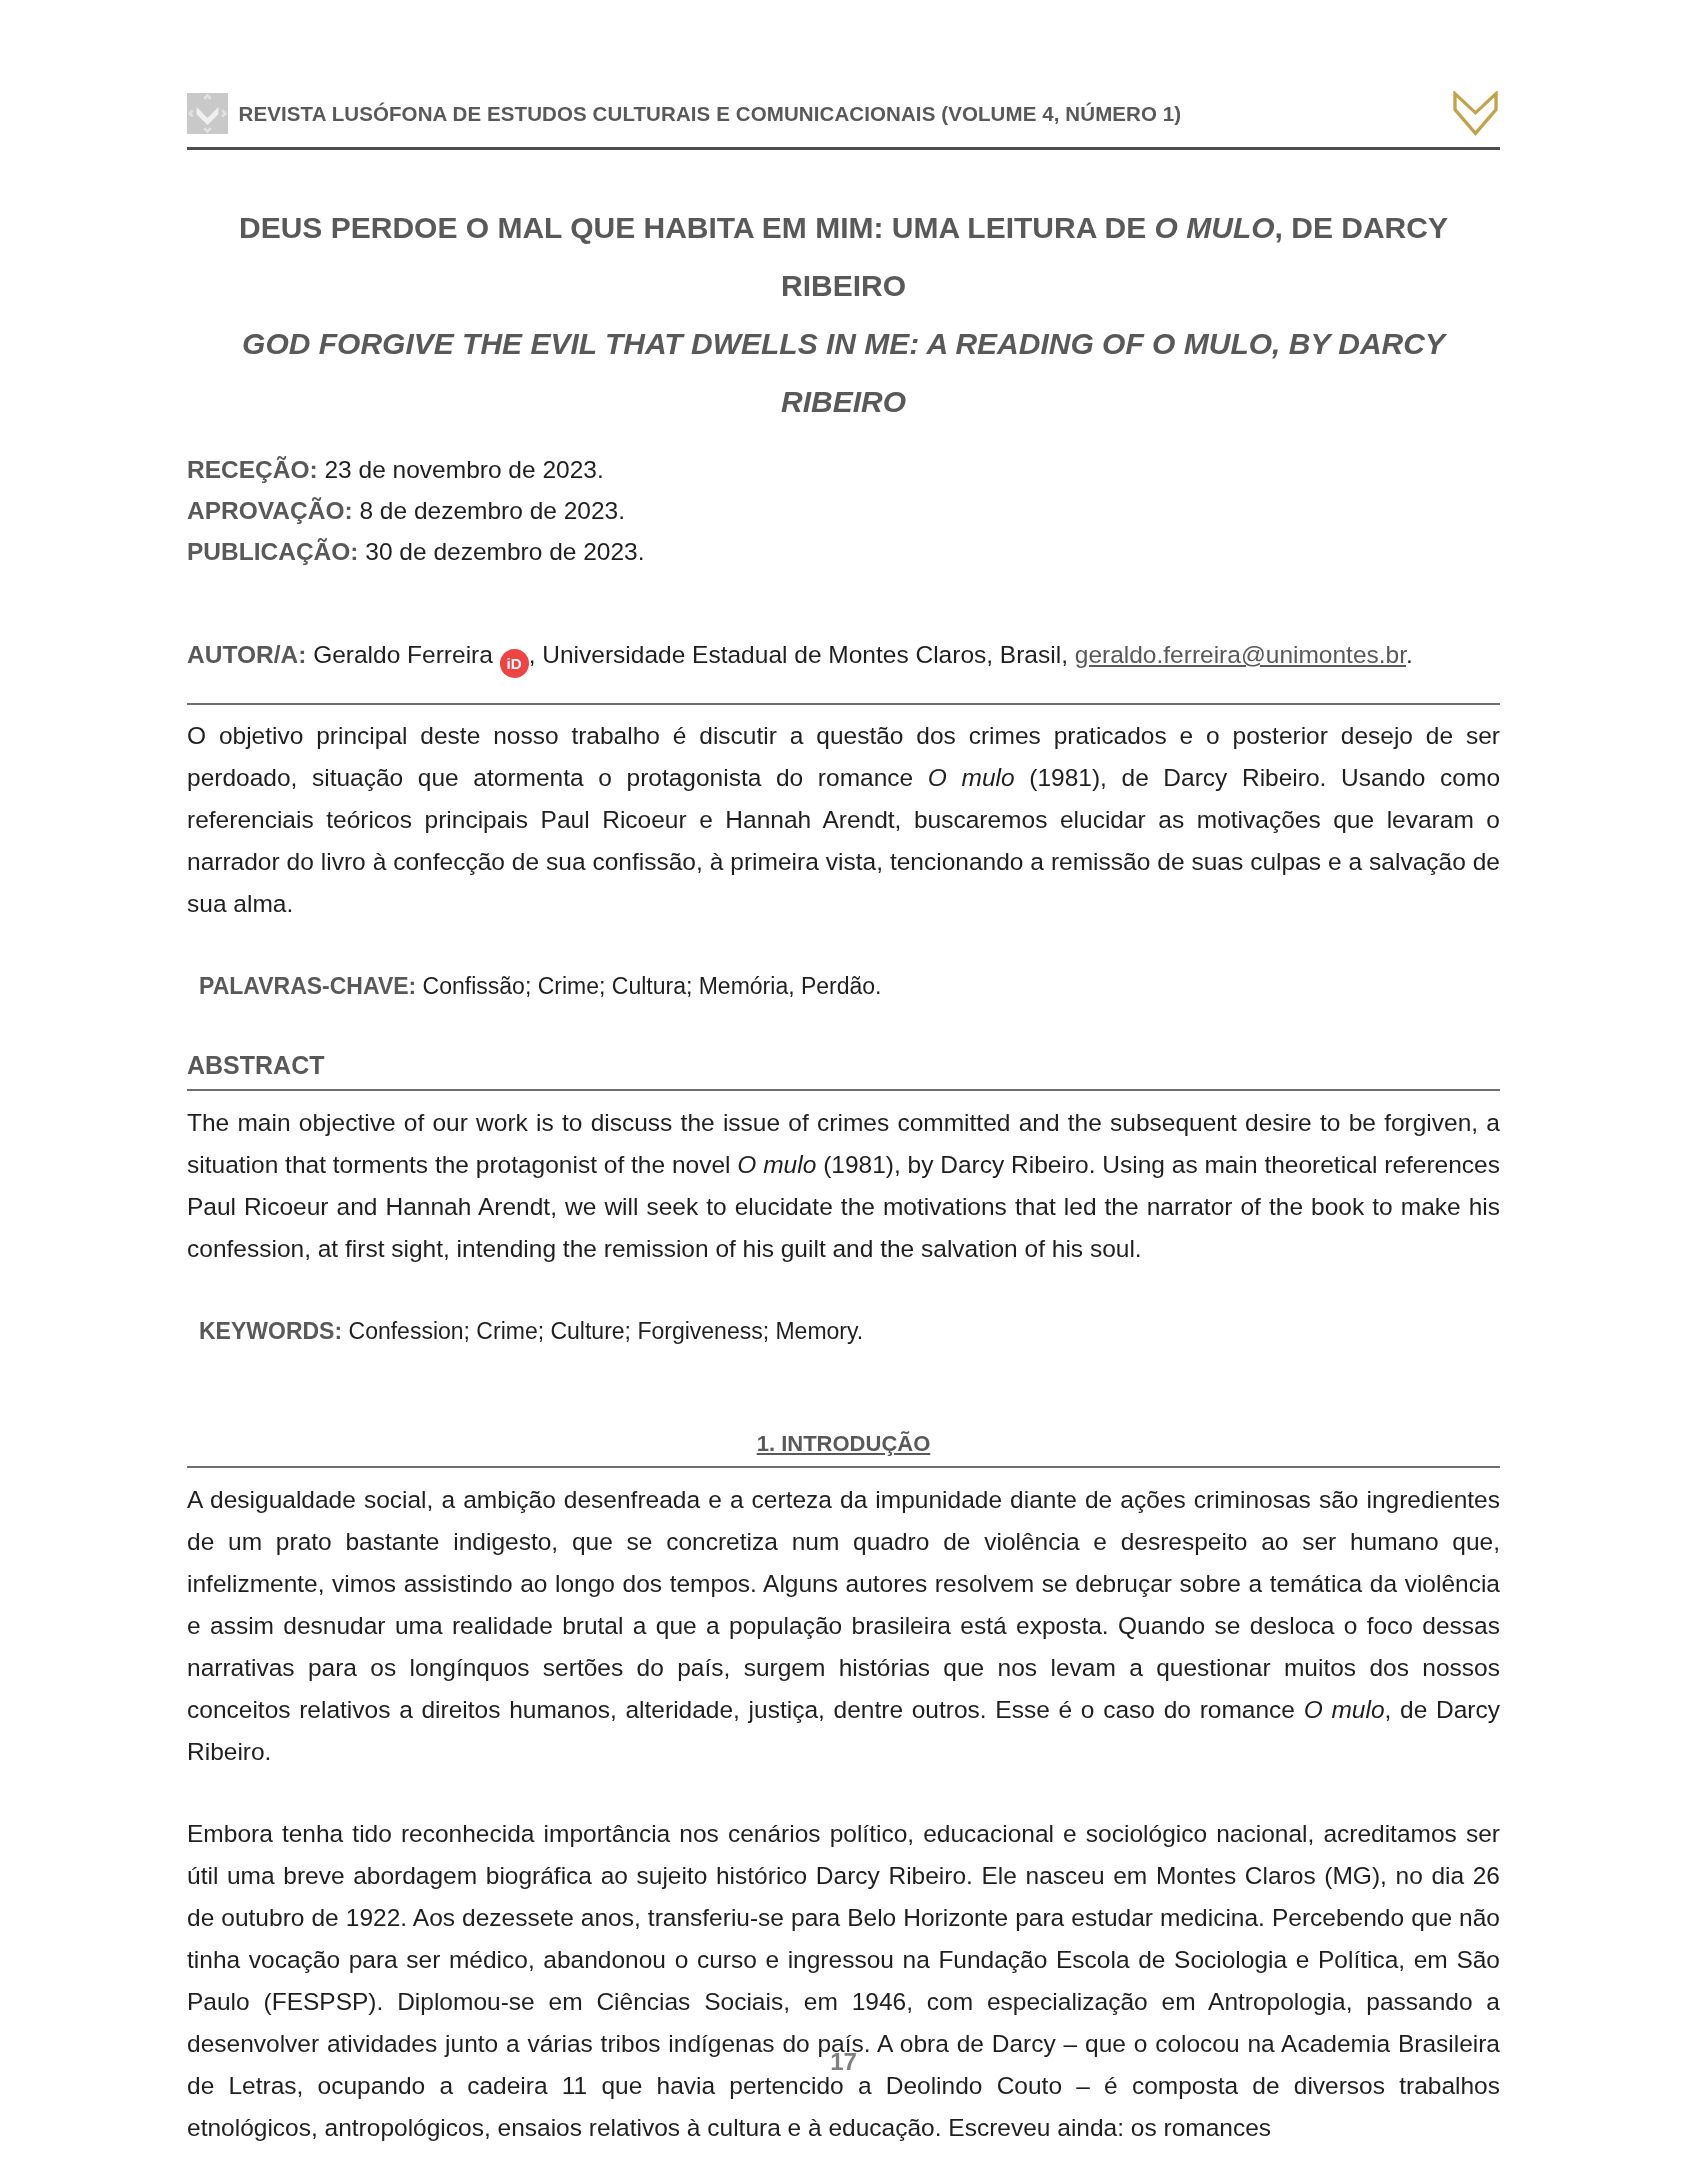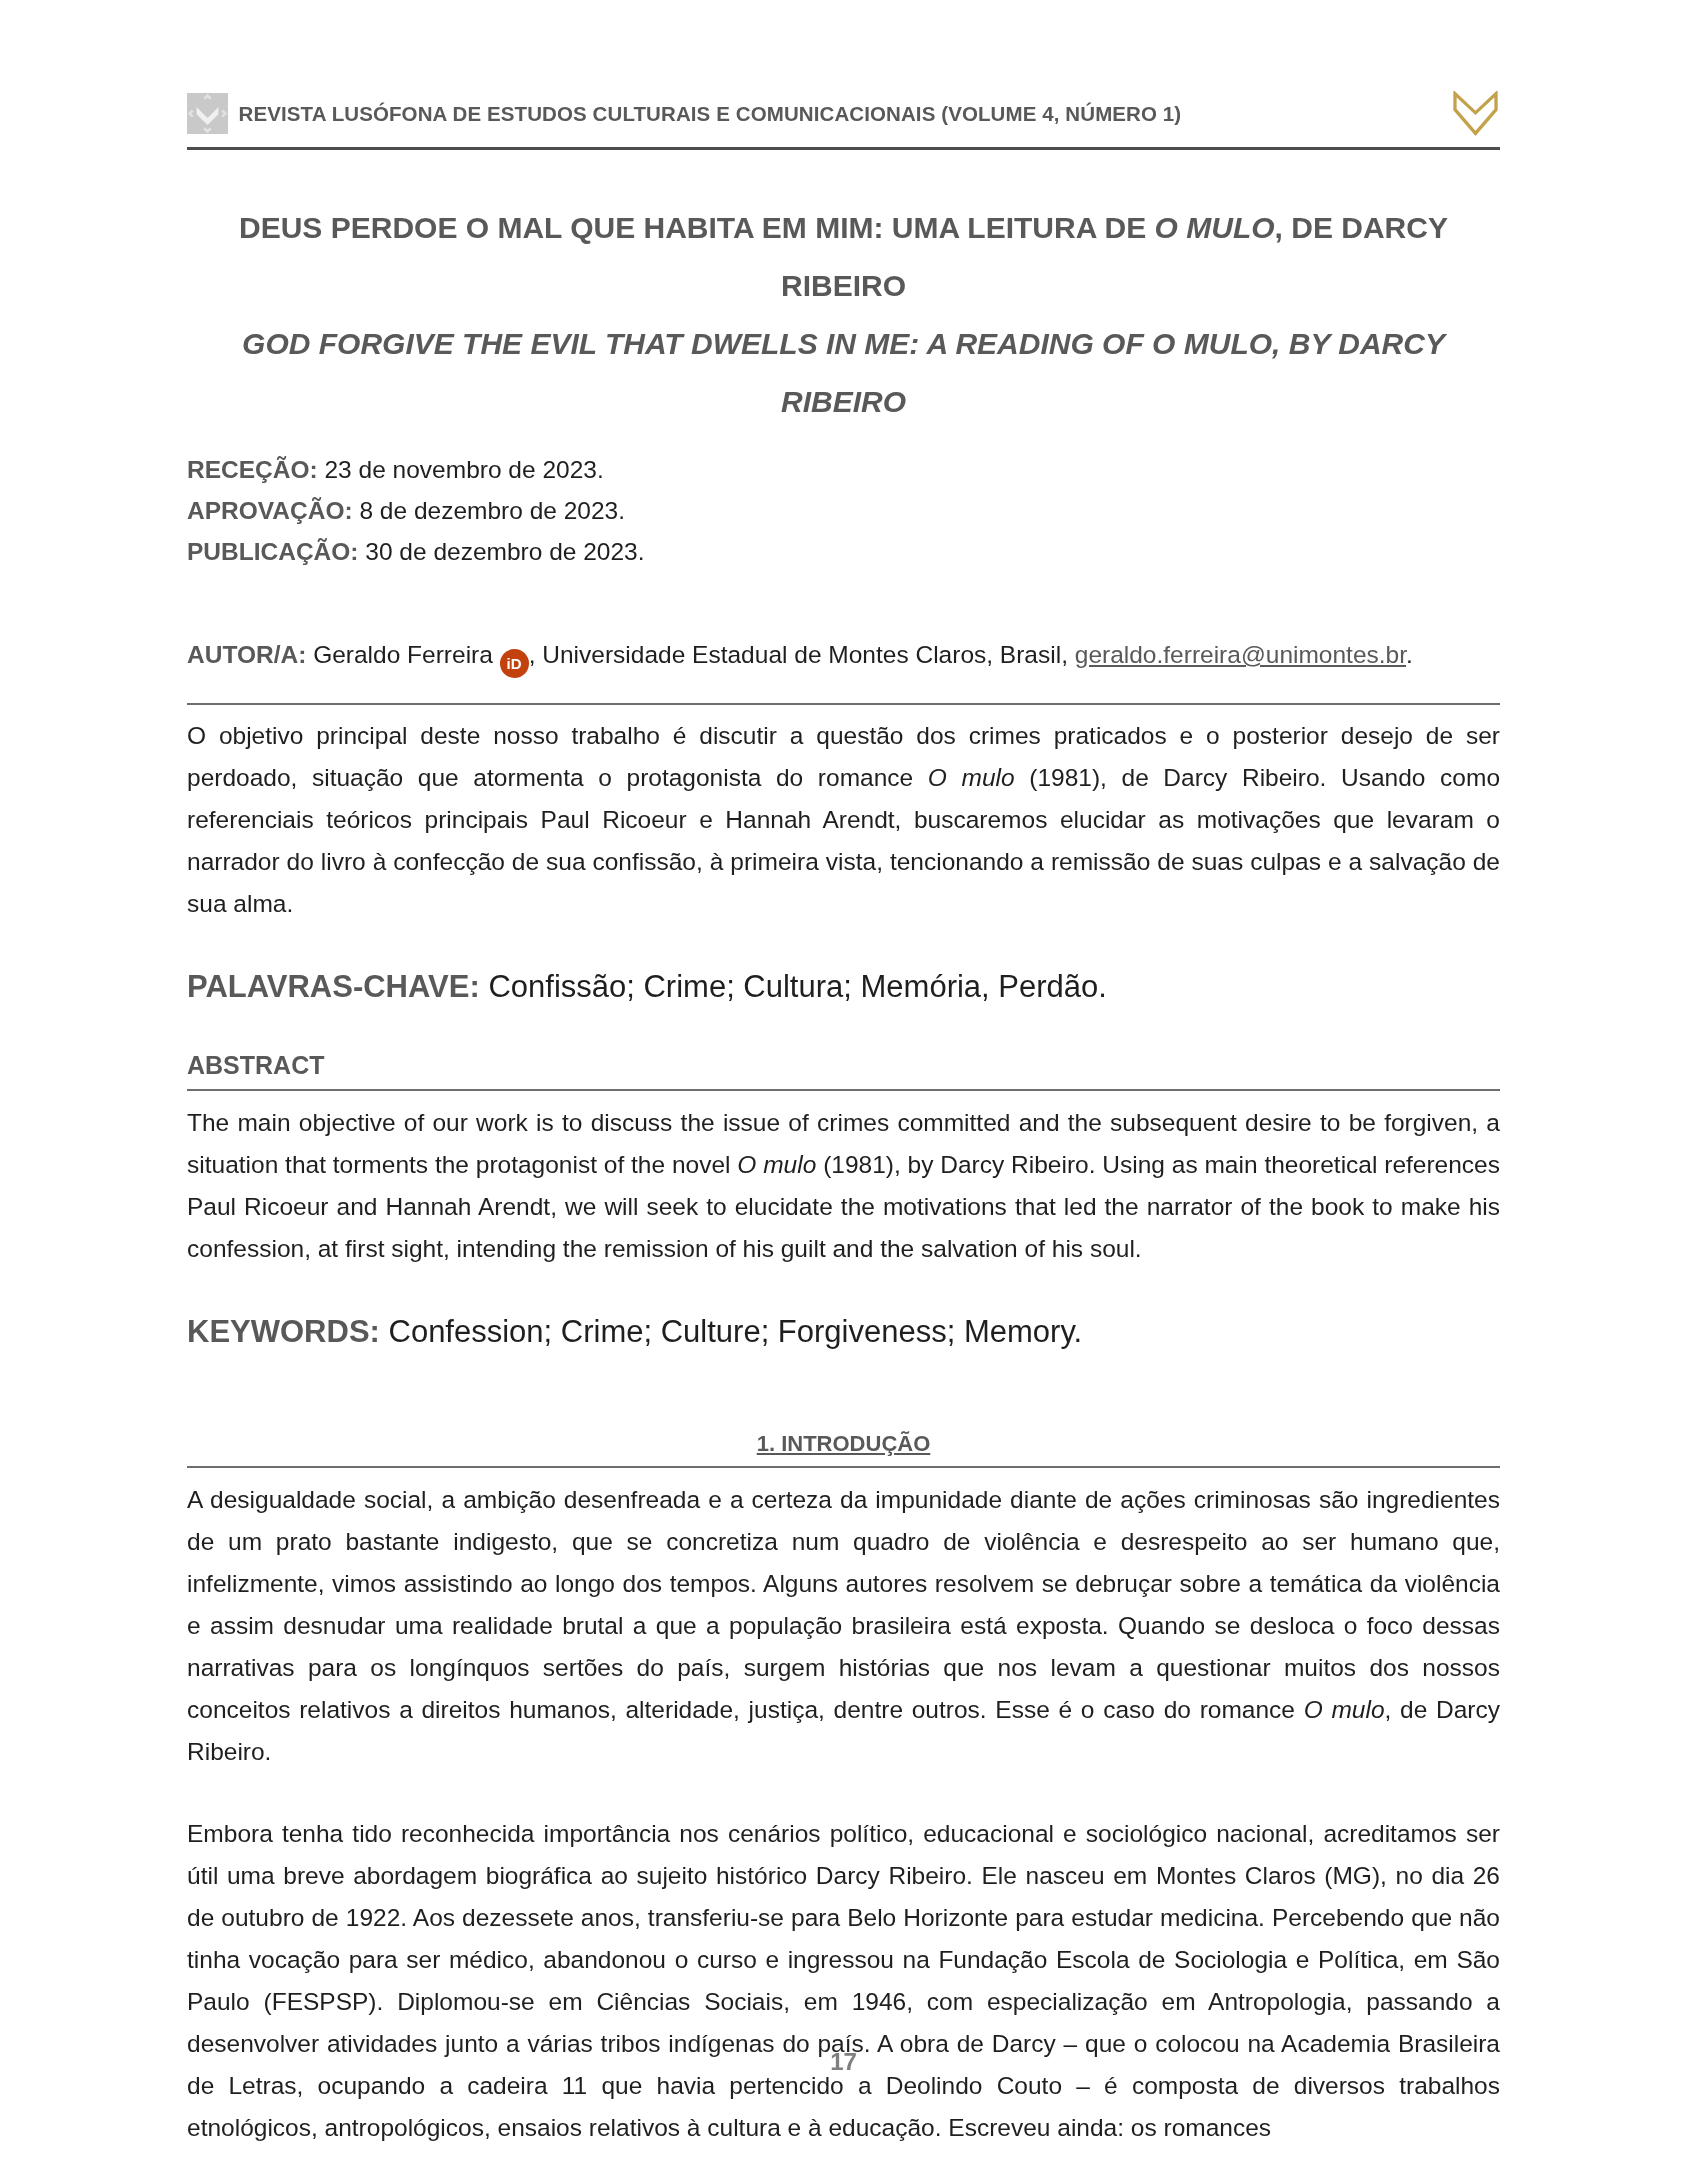--- a/index.html
+++ b/index.html
@@ -37,36 +37,36 @@
   .doi-line a { color:#595959; text-decoration:underline; }
 
   
   .dates { margin-top:18.5px; font-size:24.5px; line-height:41px; color:#1f1f1f; }
   .lbl { font-weight:bold; color:#595959; }
 
   
   .author-line { margin-top:62px; font-size:24.5px; line-height:41px; }
   .orcid-badge {
     display:inline-flex; width:29px; height:29px; border-radius:50%;
-    background:#c2410c; color:#ffffff; font-weight:bold; font-size:15px;
+    background:#ef4444; color:#ffffff; font-weight:bold; font-size:15px;
     align-items:center; justify-content:center; vertical-align:-6px;
     letter-spacing:0.3px;
   }
   .link { color:#595959; text-decoration:underline; }
 
   
   .section-heading {
     margin:44px 0 0 0; font-size:25px; font-weight:bold; color:#595959;
   }
   .section-rule { border:none; border-top:2.6px solid #6e6e6e; margin:9.3px 0 10.6px 0; }
   .body-par {
     margin:0; font-size:24.5px; line-height:42px; text-align:justify;
     color:#1f1f1f;
   }
-  .kw-line { margin:41px 0 0 0; font-size:31px; line-height:41px; }
+  .kw-line { margin:41px 0 0 12px; font-size:23px; line-height:41px; }
 
   .intro-heading {
     margin:79px 0 0 0; text-align:center;
     font-size:22px; font-weight:bold; color:#595959;text-decoration:underline;
   }
   .intro-par + .intro-par { margin-top:40px; }
 
   
   .footer-page {
     position:absolute; left:0; right:0; top:2048px;

